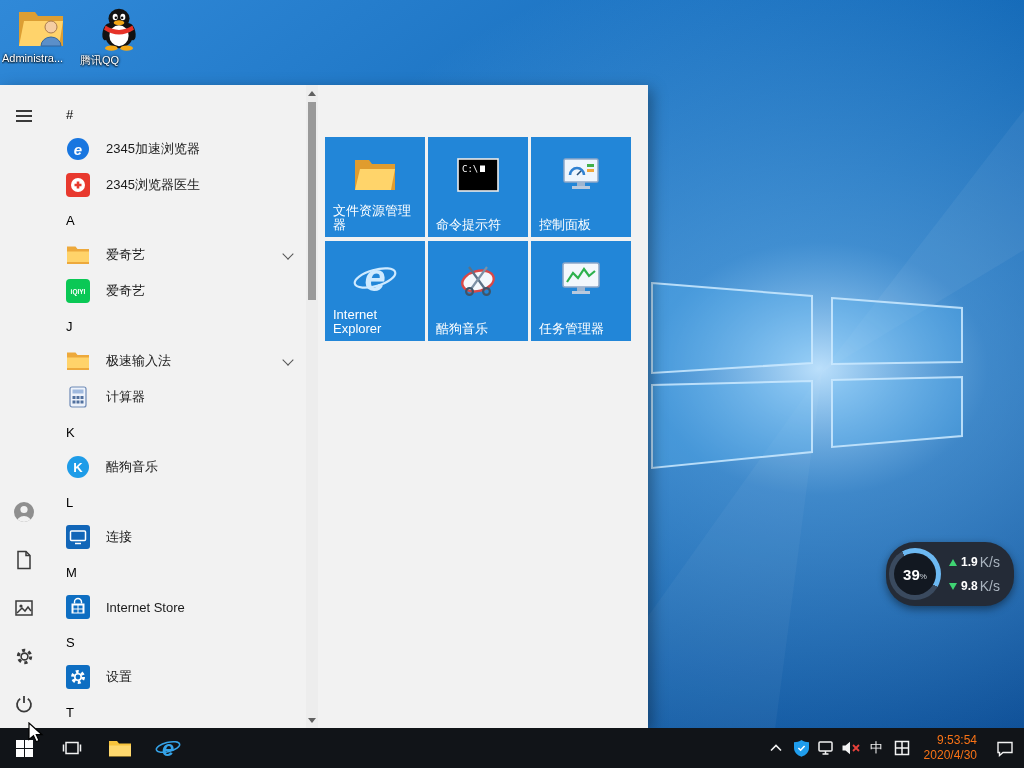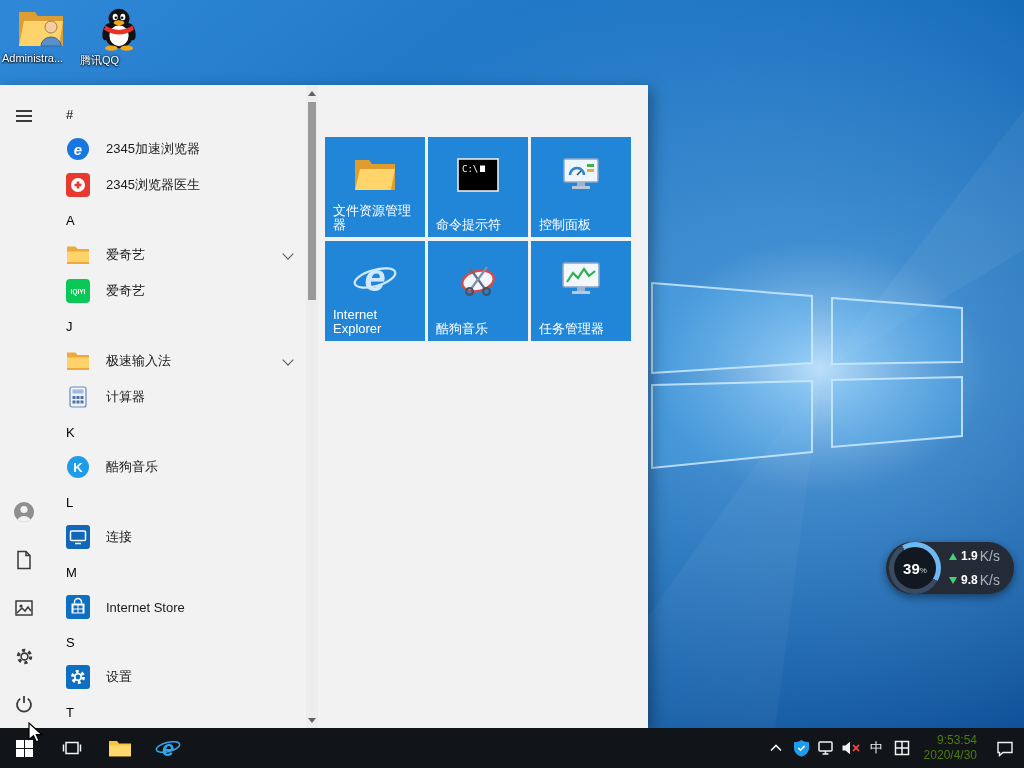--- a/index.html
+++ b/index.html
@@ -36,21 +36,21 @@
   .sb-arrow.up{top:1px}.sb-arrow.down{bottom:1px}
   .sb-thumb{position:absolute;left:2px;top:17px;width:8px;height:198px;background:#999;cursor:pointer}
 
   .tiles{position:absolute;left:325px;top:52px;display:grid;
          grid-template-columns:repeat(3,100px);grid-auto-rows:100px;gap:4px 3px}
   .tile{position:relative;background:var(--tile-blue,#2286d8);cursor:pointer}
   .tile-icon{position:absolute;left:0;right:0;top:13px;height:50px;display:flex;align-items:center;justify-content:center}
   .tile-label{position:absolute;left:8px;right:5px;bottom:5px;font-size:13px;line-height:14px;color:#fff}
 
   
-  .net-widget{position:absolute;left:886px;top:542px;width:128px;height:52px;border-radius:29px;
+  .net-widget{position:absolute;left:886px;top:542px;width:128px;height:64px;border-radius:29px;
               background:#242b37;box-shadow:0 3px 8px rgba(0,0,0,.45);display:flex;align-items:center;z-index:6;cursor:pointer}
   .gauge{width:52px;height:52px;margin-left:3px;border-radius:50%;position:relative;flex:none;
          background:conic-gradient(from 330deg,#6cb9f3 0deg 150deg,#3a4a5f 150deg 360deg)}
   .gauge-inner{position:absolute;inset:5px;border-radius:50%;background:#121821;
                display:flex;align-items:center;justify-content:center;color:#fff}
   .gauge-inner b{font-size:15px;font-weight:bold}
   .gauge-inner .pct{font-size:8px;color:#cfd6de;margin-top:5px}
   .speeds{margin-left:8px;display:flex;flex-direction:column;gap:8px}
   .speed-row{display:flex;align-items:center;color:#fff}
   .speed-row b{font-size:12px}
@@ -61,21 +61,21 @@
 
   
   .taskbar{position:absolute;left:0;bottom:0;width:1024px;height:40px;background:var(--taskbar,#111418);
            display:flex;align-items:center;z-index:10}
   .tb-btn{width:48px;height:40px;display:flex;align-items:center;justify-content:center;
           background:none;border:none;cursor:pointer;padding:0}
   .tb-spacer{flex:1}
   .tray{display:flex;align-items:center;height:40px}
   .tray-icon{width:25px;height:40px;display:flex;align-items:center;justify-content:center;cursor:pointer}
   .ime{color:#f2f2f2;font-size:13px;width:26px;text-align:center;height:40px;line-height:40px;cursor:pointer}
-  .clock{color:#4d7c0f;font-size:12px;line-height:15px;text-align:right;padding:0 9px;cursor:pointer}
+  .clock{color:#f97316;font-size:12px;line-height:15px;text-align:right;padding:0 9px;cursor:pointer}
   .notif{width:38px;height:40px;display:flex;align-items:center;justify-content:center;background:none;border:none;cursor:pointer}
 
   .cursor{position:absolute;left:28px;top:722px;z-index:40;pointer-events:none}
 </style>
 </head>
 <body>
 
 <div class="screen">
 
   <svg class="wallpaper" width="1024" height="768" viewBox="0 0 1024 768">

